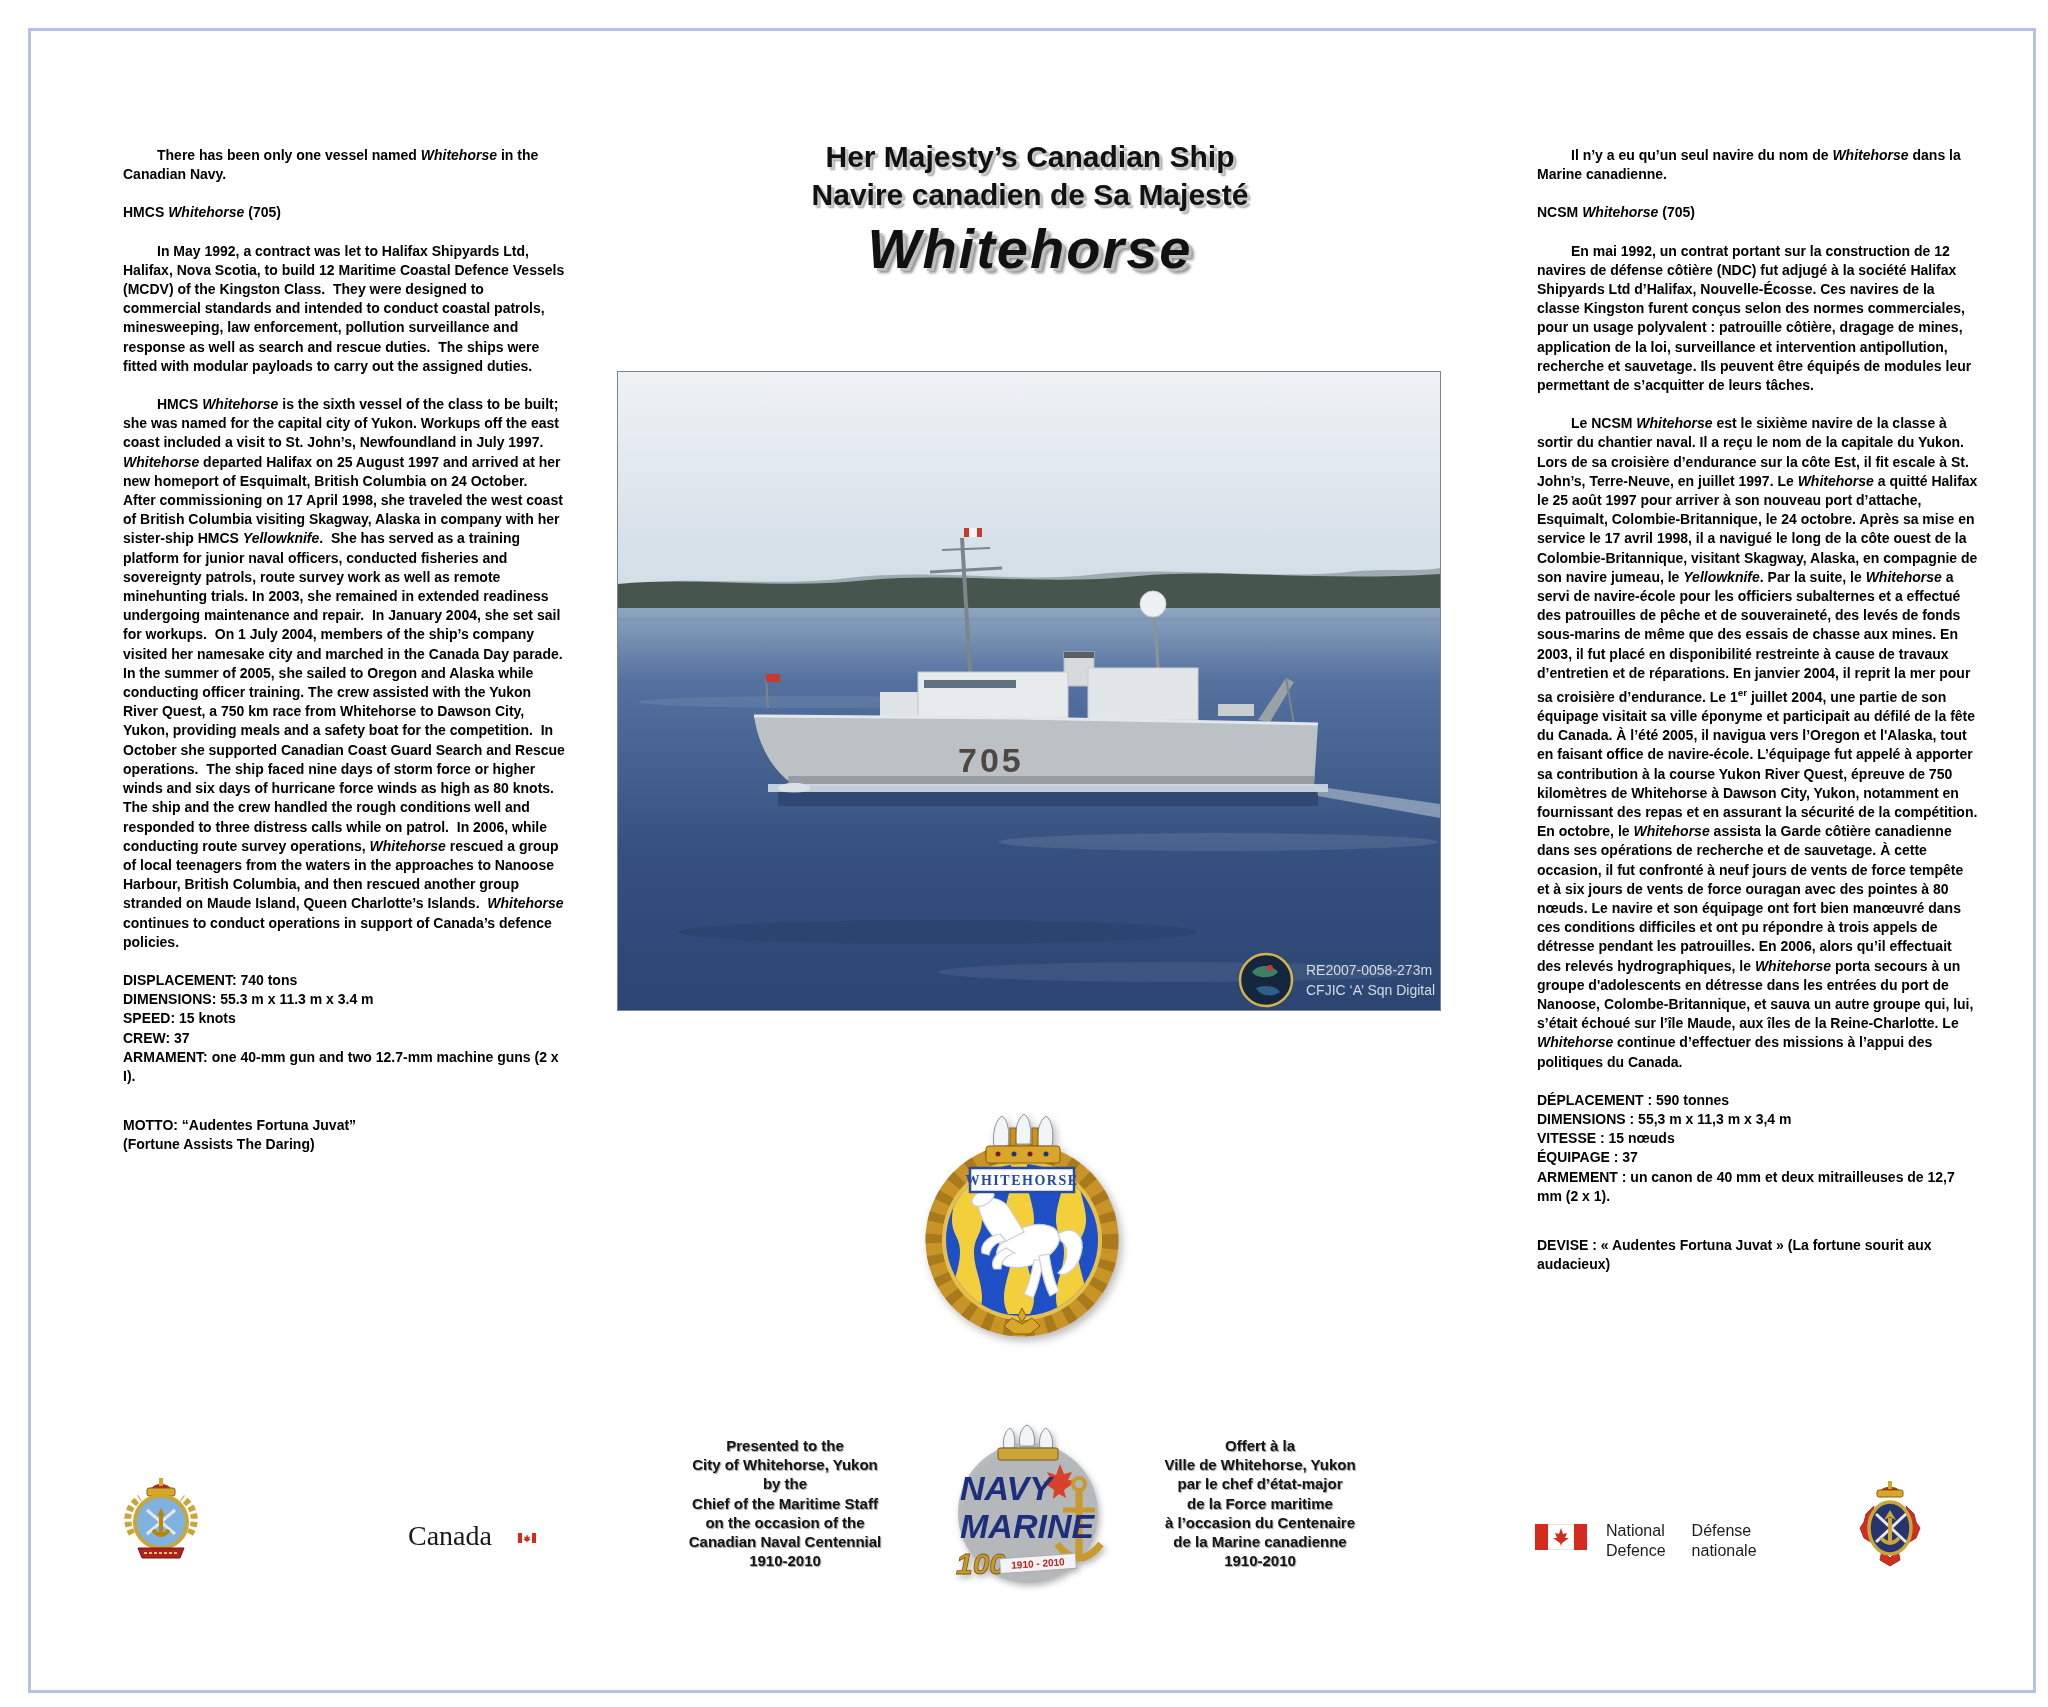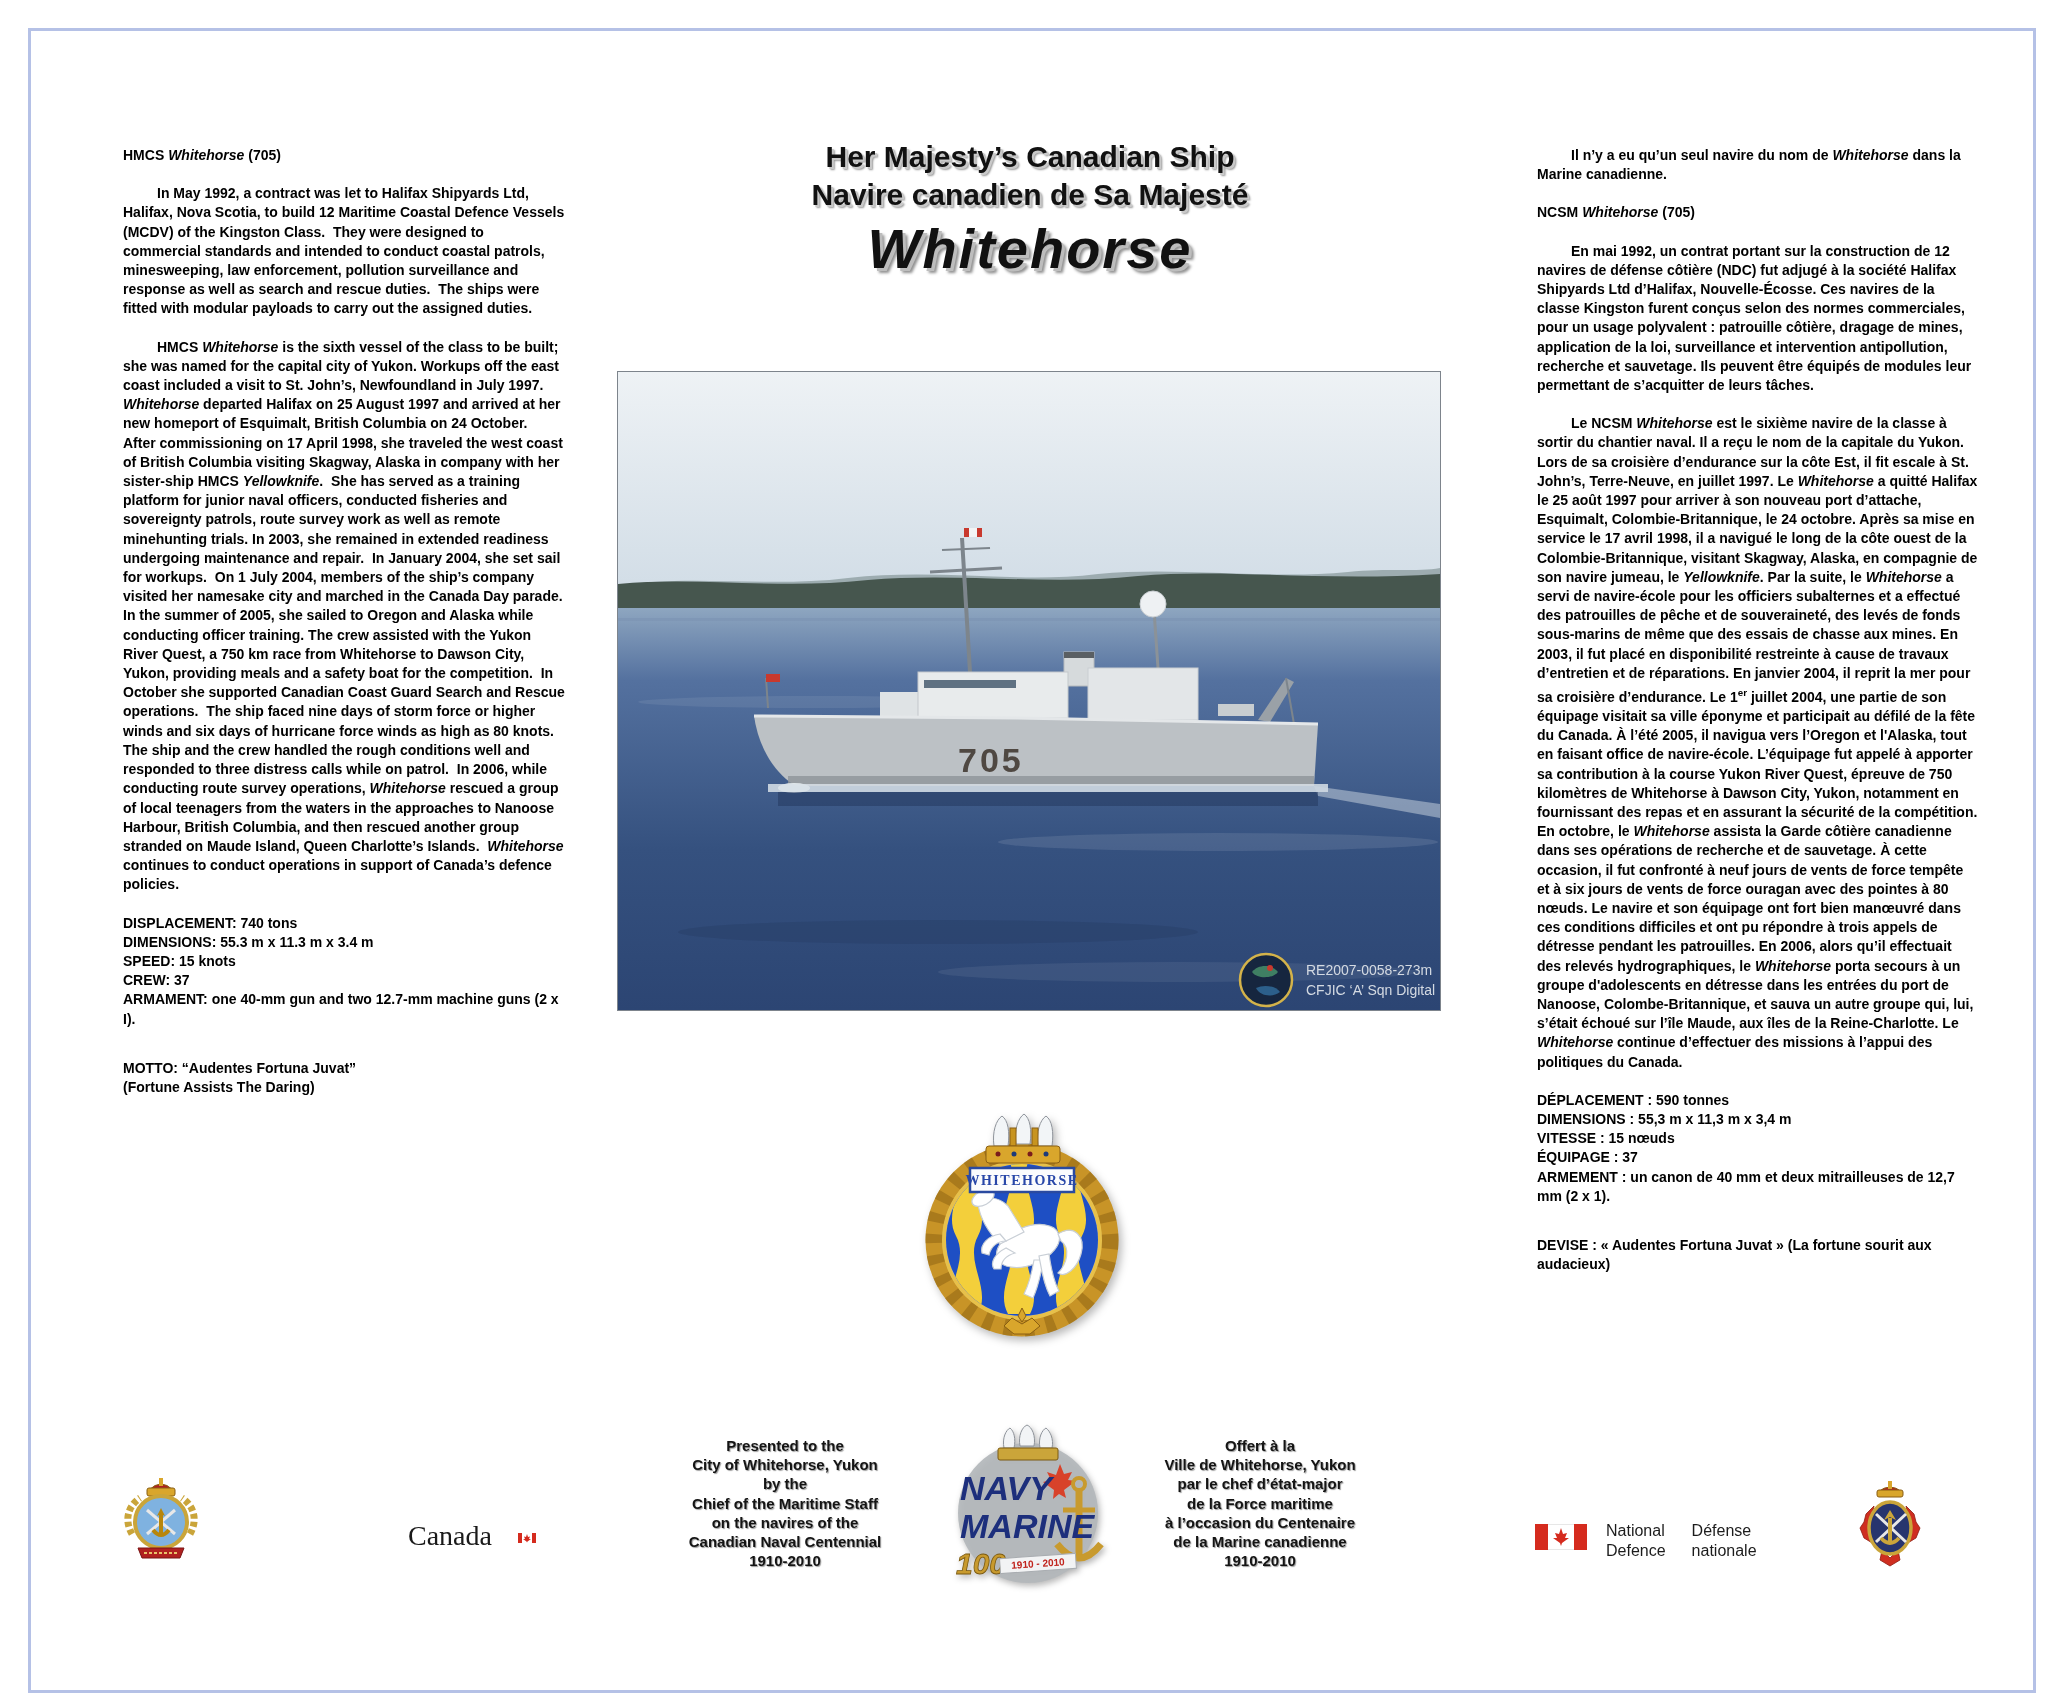--- a/index.html
+++ b/index.html
@@ -49,20 +49,21 @@
   .nd-text { position:absolute; left:1606px; top:1521px; display:flex; gap:26px;
              font-size:16px; line-height:20px; color:#1c1c1c; }
 </style>
 </head>
 <body>
 
 <div class="page">
   <div class="frame"></div>
 
   <div class="col left-col">
+    <p class="indent">There has been only one vessel named <i>Whitehorse</i> in the Canadian Navy.</p>
     <p>HMCS <i>Whitehorse</i> (705)</p>
     <p class="indent">In May 1992, a contract was let to Halifax Shipyards Ltd, Halifax, Nova Scotia, to build 12 Maritime Coastal Defence Vessels (MCDV) of the Kingston Class.  They were designed to commercial standards and intended to conduct coastal patrols, minesweeping, law enforcement, pollution surveillance and response as well as search and rescue duties.  The ships were fitted with modular payloads to carry out the assigned duties.</p>
     <p class="indent">HMCS <i>Whitehorse</i> is the sixth vessel of the class to be built; she was named for the capital city of Yukon. Workups off the east coast included a visit to St. John’s, Newfoundland in July 1997.  <i>Whitehorse</i> departed Halifax on 25 August 1997 and arrived at her new homeport of Esquimalt, British Columbia on 24 October.  After commissioning on 17 April 1998, she traveled the west coast of British Columbia visiting Skagway, Alaska in company with her sister-ship HMCS <i>Yellowknife</i>.  She has served as a training platform for junior naval officers, conducted fisheries and sovereignty patrols, route survey work as well as remote minehunting trials. In 2003, she remained in extended readiness undergoing maintenance and repair.  In January 2004, she set sail for workups.  On 1 July 2004, members of the ship’s company visited her namesake city and marched in the Canada Day parade.  In the summer of 2005, she sailed to Oregon and Alaska while conducting officer training. The crew assisted with the Yukon River Quest, a 750 km race from Whitehorse to Dawson City, Yukon, providing meals and a safety boat for the competition.  In October she supported Canadian Coast Guard Search and Rescue operations.  The ship faced nine days of storm force or higher winds and six days of hurricane force winds as high as 80 knots.  The ship and the crew handled the rough conditions well and responded to three distress calls while on patrol.  In 2006, while conducting route survey operations, <i>Whitehorse</i> rescued a group of local teenagers from the waters in the approaches to Nanoose Harbour, British Columbia, and then rescued another group stranded on Maude Island, Queen Charlotte’s Islands.  <i>Whitehorse</i> continues to conduct operations in support of Canada’s defence policies.</p>
     <div class="specs">
       <div>DISPLACEMENT: 740 tons</div>
       <div>DIMENSIONS: 55.3 m x 11.3 m x 3.4 m</div>
       <div>SPEED: 15 knots</div>
       <div>CREW: 37</div>
       <div>ARMAMENT: one 40-mm gun and two 12.7-mm machine guns (2 x I).</div>
     </div>
@@ -197,21 +198,21 @@
         <polygon points="110,228 114,220 118,228 114,234"></polygon>
       </g>
     </svg>
   </div>
 
   <div class="present present-en">
     <div>Presented to the</div>
     <div>City of Whitehorse, Yukon</div>
     <div>by the</div>
     <div>Chief of the Maritime Staff</div>
-    <div>on the navires of the</div>
+    <div>on the occasion of the</div>
     <div>Canadian Naval Centennial</div>
     <div>1910-2010</div>
   </div>
 
   <div class="navy-logo">
     <svg width="160" height="175" viewBox="0 0 160 175">
       <circle cx="80" cy="95" r="70" fill="#b3b7bb" opacity="0.92"></circle>
 
       <g>
         <path d="M56,30 C54,20 58,12 62,10 C66,13 68,21 66,30 Z" fill="#f2f4f6" stroke="#8e939a"></path>

